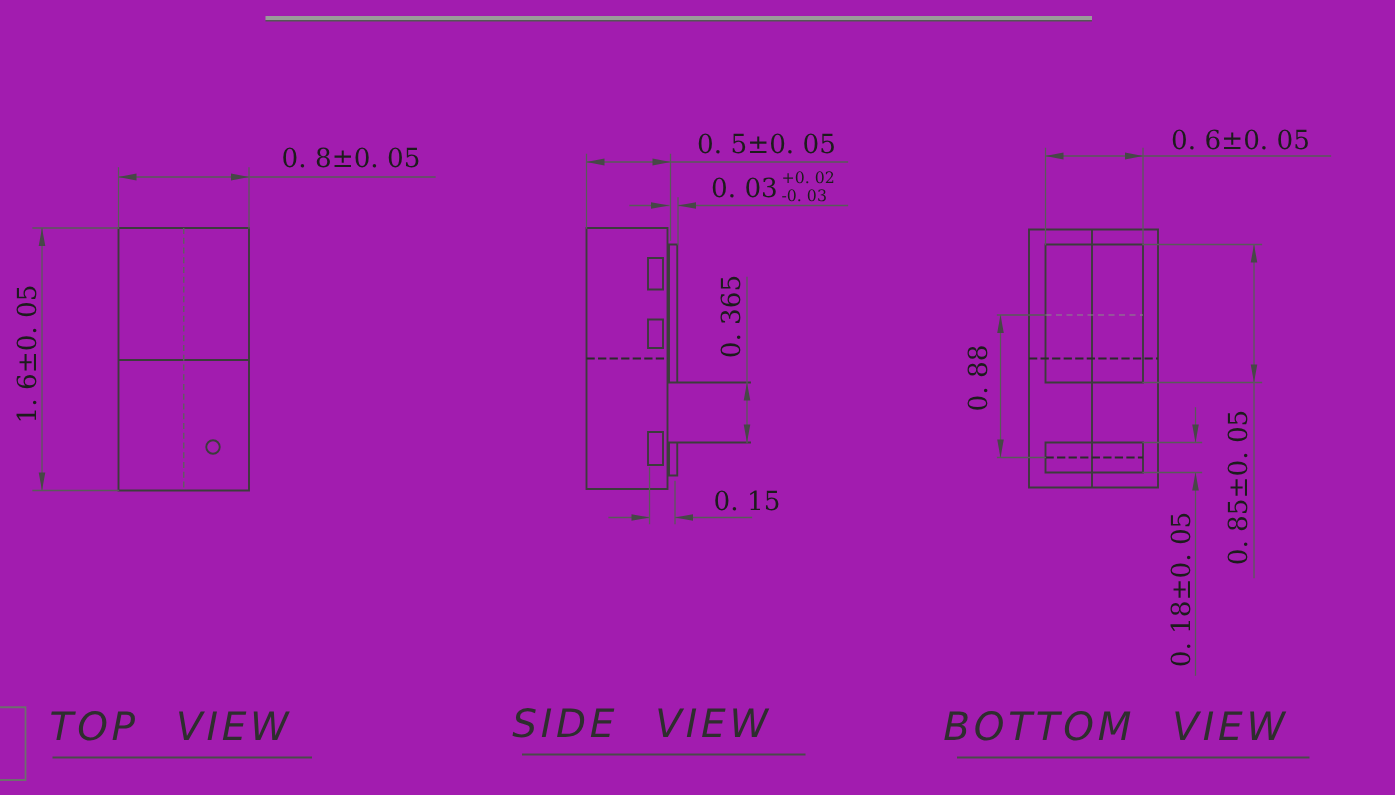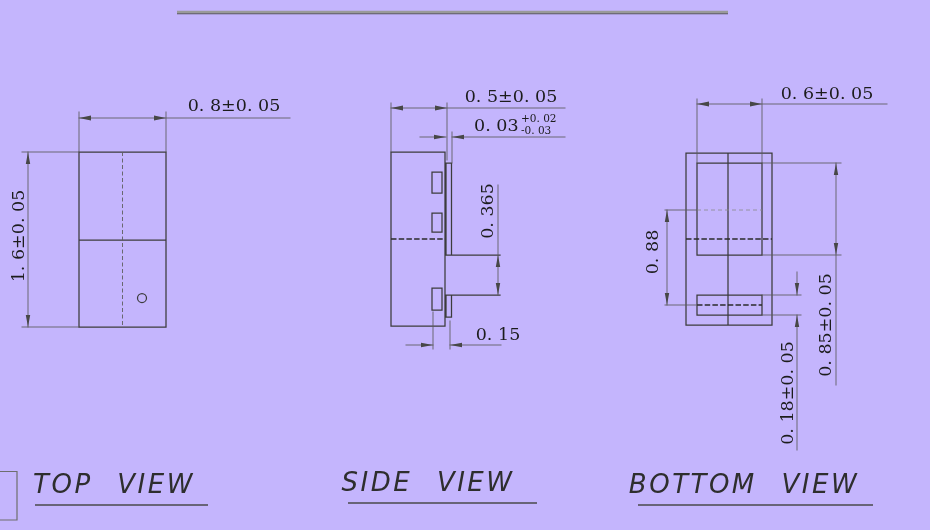--- a/index.html
+++ b/index.html
@@ -1,16 +1,16 @@
 <!DOCTYPE html>
 <html><head>
 <meta charset="utf-8">
 <style>
   html,body{margin:0;padding:0;background:#ffffff;}
-  .stage{position:relative;width:930px;height:530px;background:#c4b5fd;overflow:hidden;}
+  .stage{position:relative;width:930px;height:530px;background:#a21caf;overflow:hidden;}
   svg{display:block;}
   .obj{stroke:#3c3c3c;stroke-width:1.25;fill:none;stroke-linecap:square;}
   .thin{stroke:#5a5a5a;stroke-width:.85;fill:none;stroke-linecap:square;}
   .arr{fill:#474747;stroke:none;}
   .dashc{stroke:#5f5f5f;stroke-width:.9;fill:none;stroke-dasharray:4 2.5;}
   .dashd{stroke:#2b2b2b;stroke-width:1.4;fill:none;stroke-dasharray:5.5 2.2;}
   .dashl{stroke:#8a8a8a;stroke-width:.8;fill:none;stroke-dasharray:4 3;}
   .dimtext{font-family:"DejaVu Serif",serif;font-size:17.5px;fill:#1c1c1c;}
   .toltext{font-family:"DejaVu Serif",serif;font-size:10.5px;fill:#1c1c1c;}
   .viewlabel{font-family:"DejaVu Sans",sans-serif;font-style:italic;font-size:26px;fill:#2e2e2e;letter-spacing:2.5px;word-spacing:14px;}

